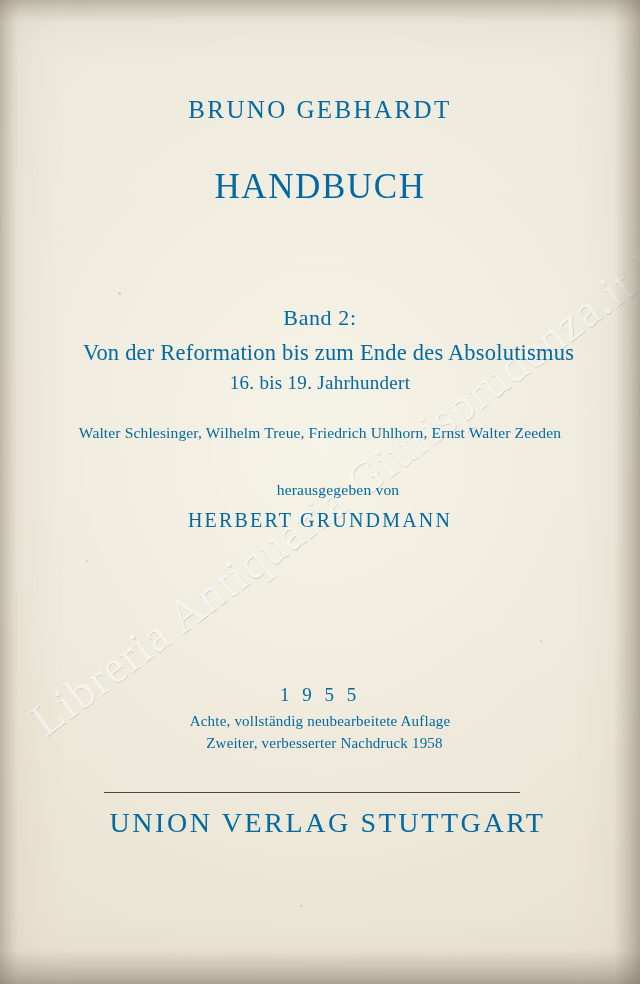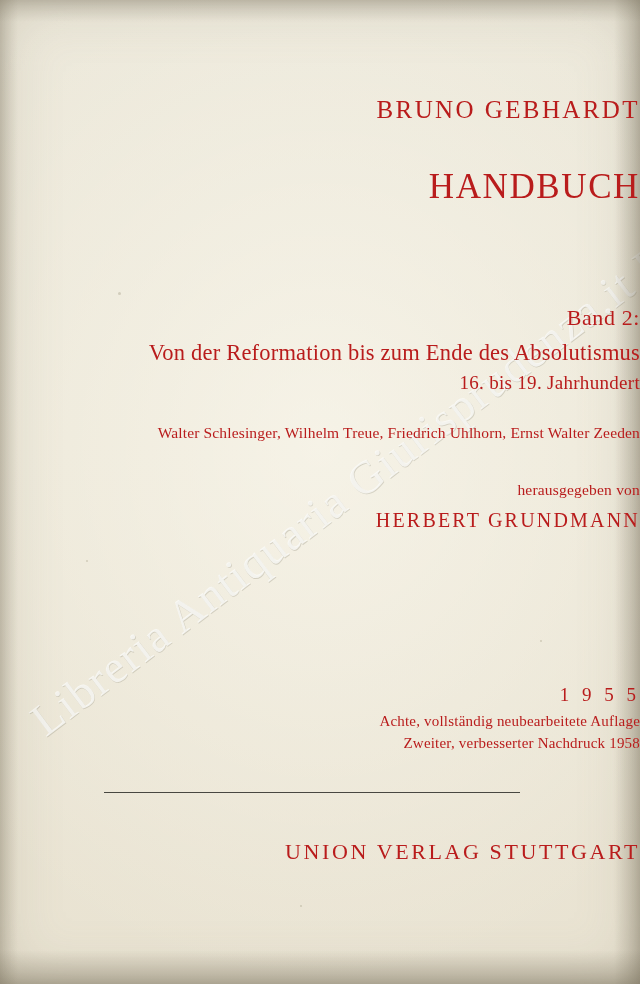--- a/index.html
+++ b/index.html
@@ -82,22 +82,22 @@
     white-space: nowrap;
     pointer-events: none;
     user-select: none;
   }
 
   .content {
     position: relative;
     z-index: 3;
     width: 640px;
     height: 980px;
-    color: #b91c1c;
-    text-align: right;
+    color: #0369a1;
+    text-align: center;
   }
 
   .author {
     position: absolute;
     top: 96px;
     left: 0; right: 0;
     font-size: 25px;
     letter-spacing: 2.4px;
     font-variant: small-caps;
     text-transform: uppercase;
@@ -192,23 +192,23 @@
     top: 792px;
     left: 104px;
     width: 416px;
     height: 1px;
     background: #2a2a26;
     opacity: 0.85;
   }
 
   .publisher {
     position: absolute;
-    top: 839px;
-    left: 0; right: 0;
-    font-size: 22px;
+    top: 807px;
+    left: 0; right: 0;
+    font-size: 28px;
     letter-spacing: 2.6px;
     text-transform: uppercase;
     padding-left: 15px;
   }
 
   
   .speck {
     position: absolute;
     background: rgba(120,110,85,0.25);
     border-radius: 50%;

